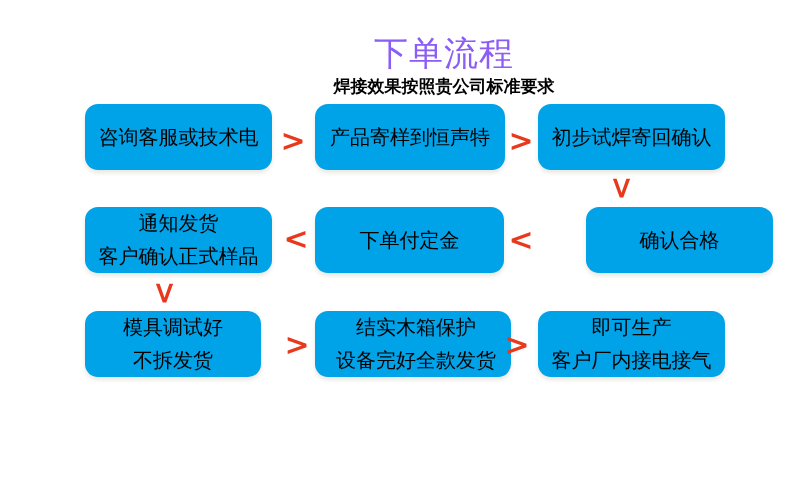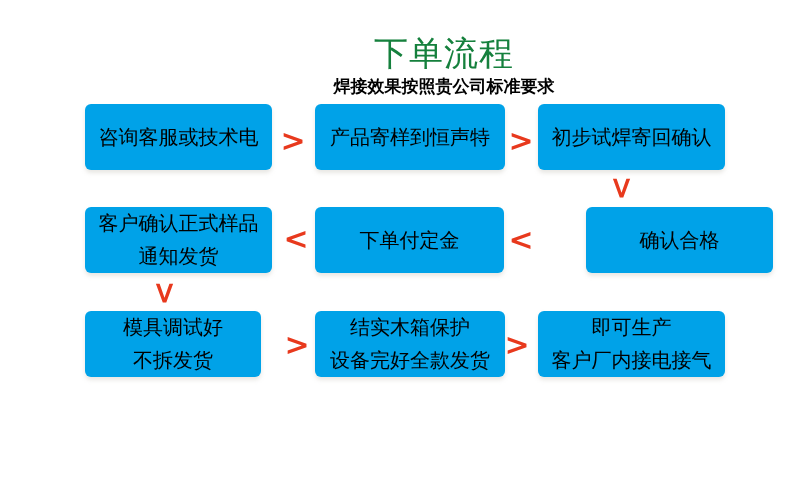--- a/index.html
+++ b/index.html
@@ -22,35 +22,35 @@
     transform: translateX(-50%);
     display: flex;
     flex-direction: column;
     align-items: center;
     gap: 3px;
     white-space: nowrap;
   }
   .title {
     font-size: 34px;
     line-height: 1.15;
-    color: #15803d;
+    color: #8b5cf6;
     font-weight: 400;
     letter-spacing: 1px;
   }
   .subtitle {
     font-size: 17px;
     line-height: 1.2;
     color: #000000;
     font-weight: 700;
   }
   .box {
     position: absolute;
     height: 66px;
     background: #00A2E8;
-    border-radius: 6px;
+    border-radius: 13px;
     display: flex;
     flex-direction: column;
     align-items: center;
     justify-content: center;
     gap: 10px;
     box-shadow: 0 3px 4px rgba(190, 185, 175, 0.35);
   }
   .box-line {
     font-size: 20px;
     line-height: 23px;
@@ -100,32 +100,32 @@
     <span class="box-line">确认合格</span>
   </div>
   <span class="arrow" style="left:505px; top:223px;">&lt;</span>
 
   <div class="box" style="left:315px; top:207px; width:189px;">
     <span class="box-line">下单付定金</span>
   </div>
   <span class="arrow" style="left:280px; top:222px;">&lt;</span>
 
   <div class="box" style="left:85px; top:207px; width:187px;">
+    <span class="box-line">通知发货</span>
     <span class="box-line">客户确认正式样品</span>
-    <span class="box-line">通知发货</span>
   </div>
   <span class="arrow down" style="left:150px; top:277px;">&gt;</span>
 
   <div class="box" style="left:85px; top:311px; width:176px;">
     <span class="box-line">模具调试好</span>
     <span class="box-line">不拆发货</span>
   </div>
   <span class="arrow" style="left:281px; top:328px;">&gt;</span>
 
-  <div class="box" style="left:315px; top:311px; width:190px;">
+  <div class="box" style="left:315px; top:311px; width:190px;padding-left:6px;">
     <span class="box-line">结实木箱保护</span>
     <span class="box-line">设备完好全款发货</span>
   </div>
   <span class="arrow" style="left:501px; top:328px;">&gt;</span>
 
   <div class="box" style="left:538px; top:311px; width:187px;">
     <span class="box-line">即可生产</span>
     <span class="box-line">客户厂内接电接气</span>
   </div>
 

